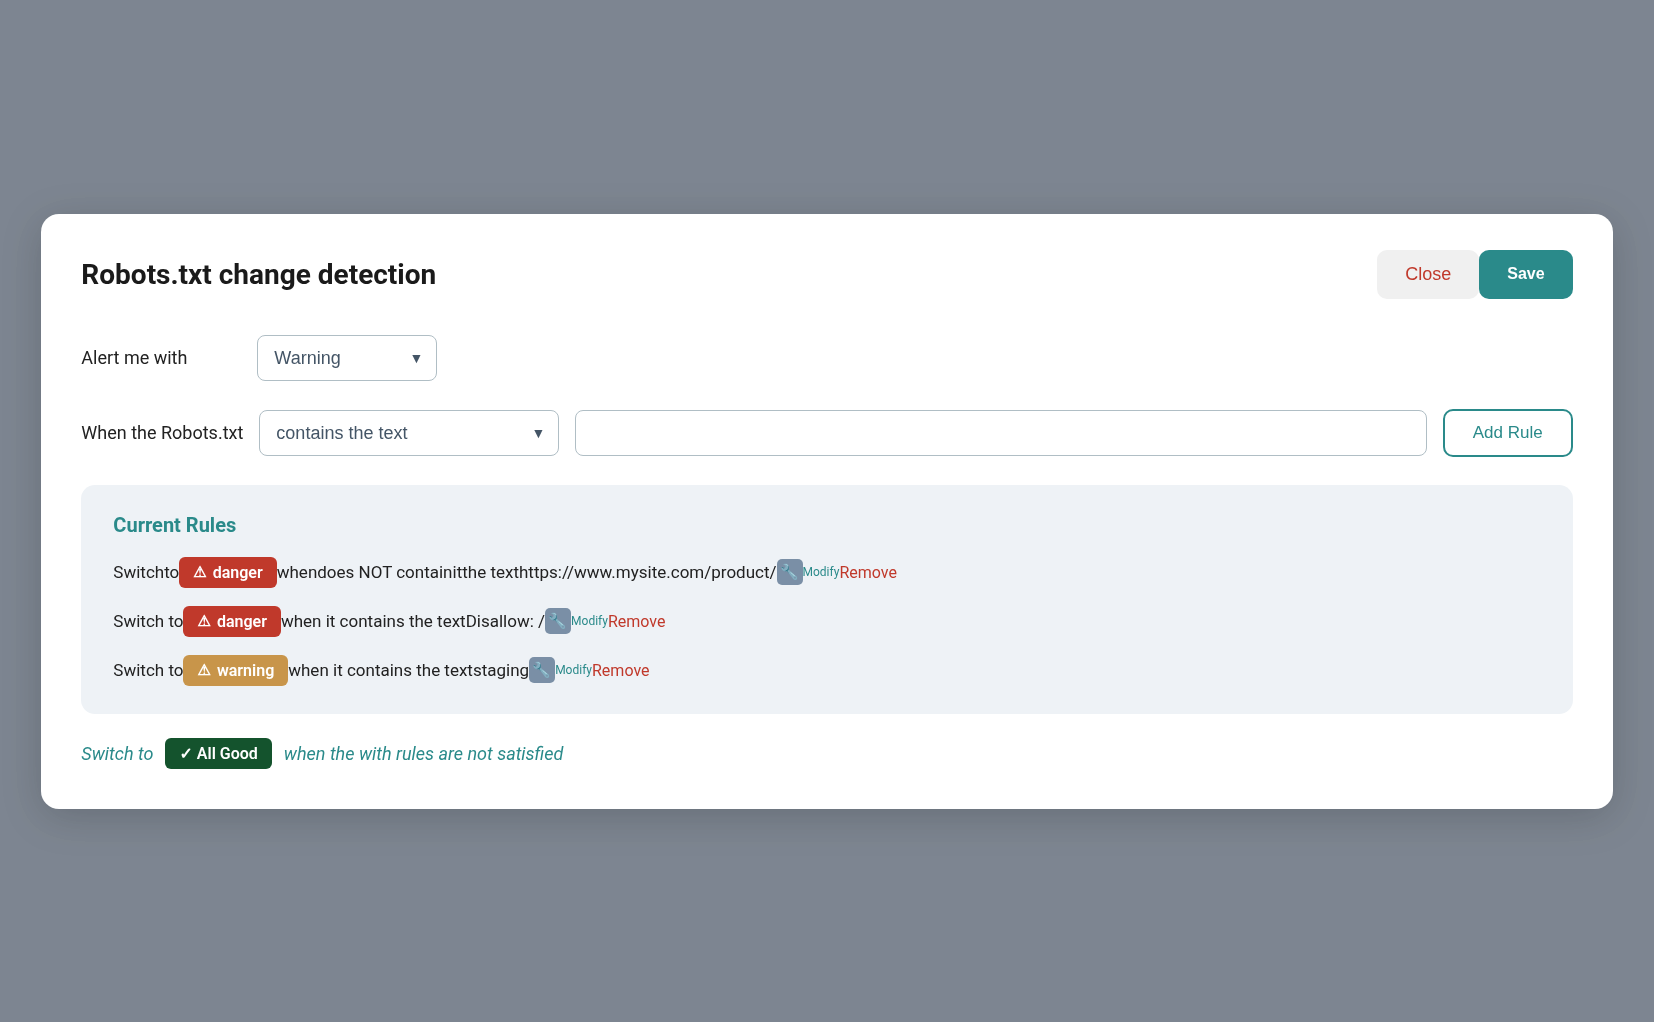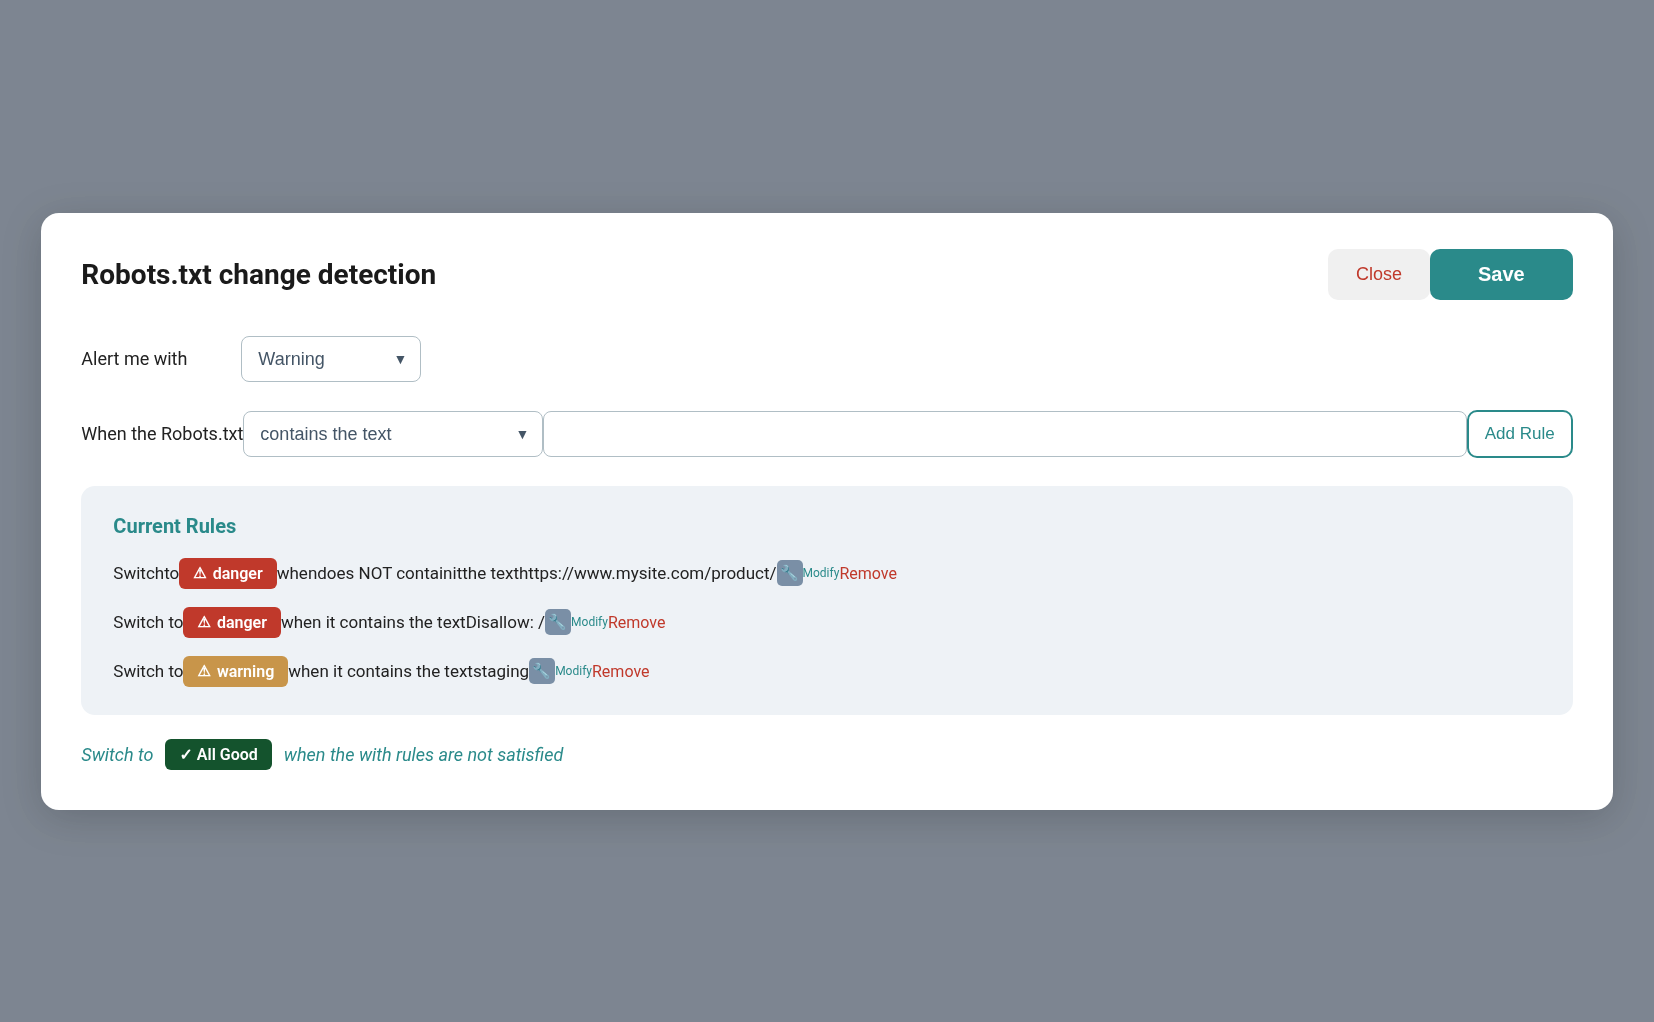--- a/index.html
+++ b/index.html
@@ -50,28 +50,29 @@
       padding: 14px 28px;
       font-size: 18px;
       font-weight: 500;
       cursor: pointer;
     }
     .btn-save {
       background: #2a8a8a;
       color: #fff;
       border: none;
       border-radius: 10px;
-      padding: 14px 48px;
-      font-size: 20px;
+      padding: 14px 28px;
+      font-size: 16px;
       font-weight: 600;
       cursor: pointer;
     }
     .form-row {
       display: flex;
       align-items: center;
+      gap: 16px;
       margin-bottom: 28px;
     }
     .form-label {
       font-size: 18px;
       color: #222;
       white-space: nowrap;
       min-width: 160px;
     }
     .select-wrapper {
       position: relative;
@@ -106,21 +107,21 @@
       font-size: 17px;
       flex: 1;
       outline: none;
       color: #333;
     }
     .btn-add-rule {
       background: #fff;
       color: #2a8a8a;
       border: 2px solid #2a8a8a;
       border-radius: 10px;
-      padding: 12px 16px;
+      padding: 12px 28px;
       font-size: 17px;
       font-weight: 500;
       cursor: pointer;
       white-space: nowrap;
     }
     .rules-section {
       background: #eef2f6;
       border-radius: 14px;
       padding: 28px 32px 28px 32px;
       margin-bottom: 24px;

